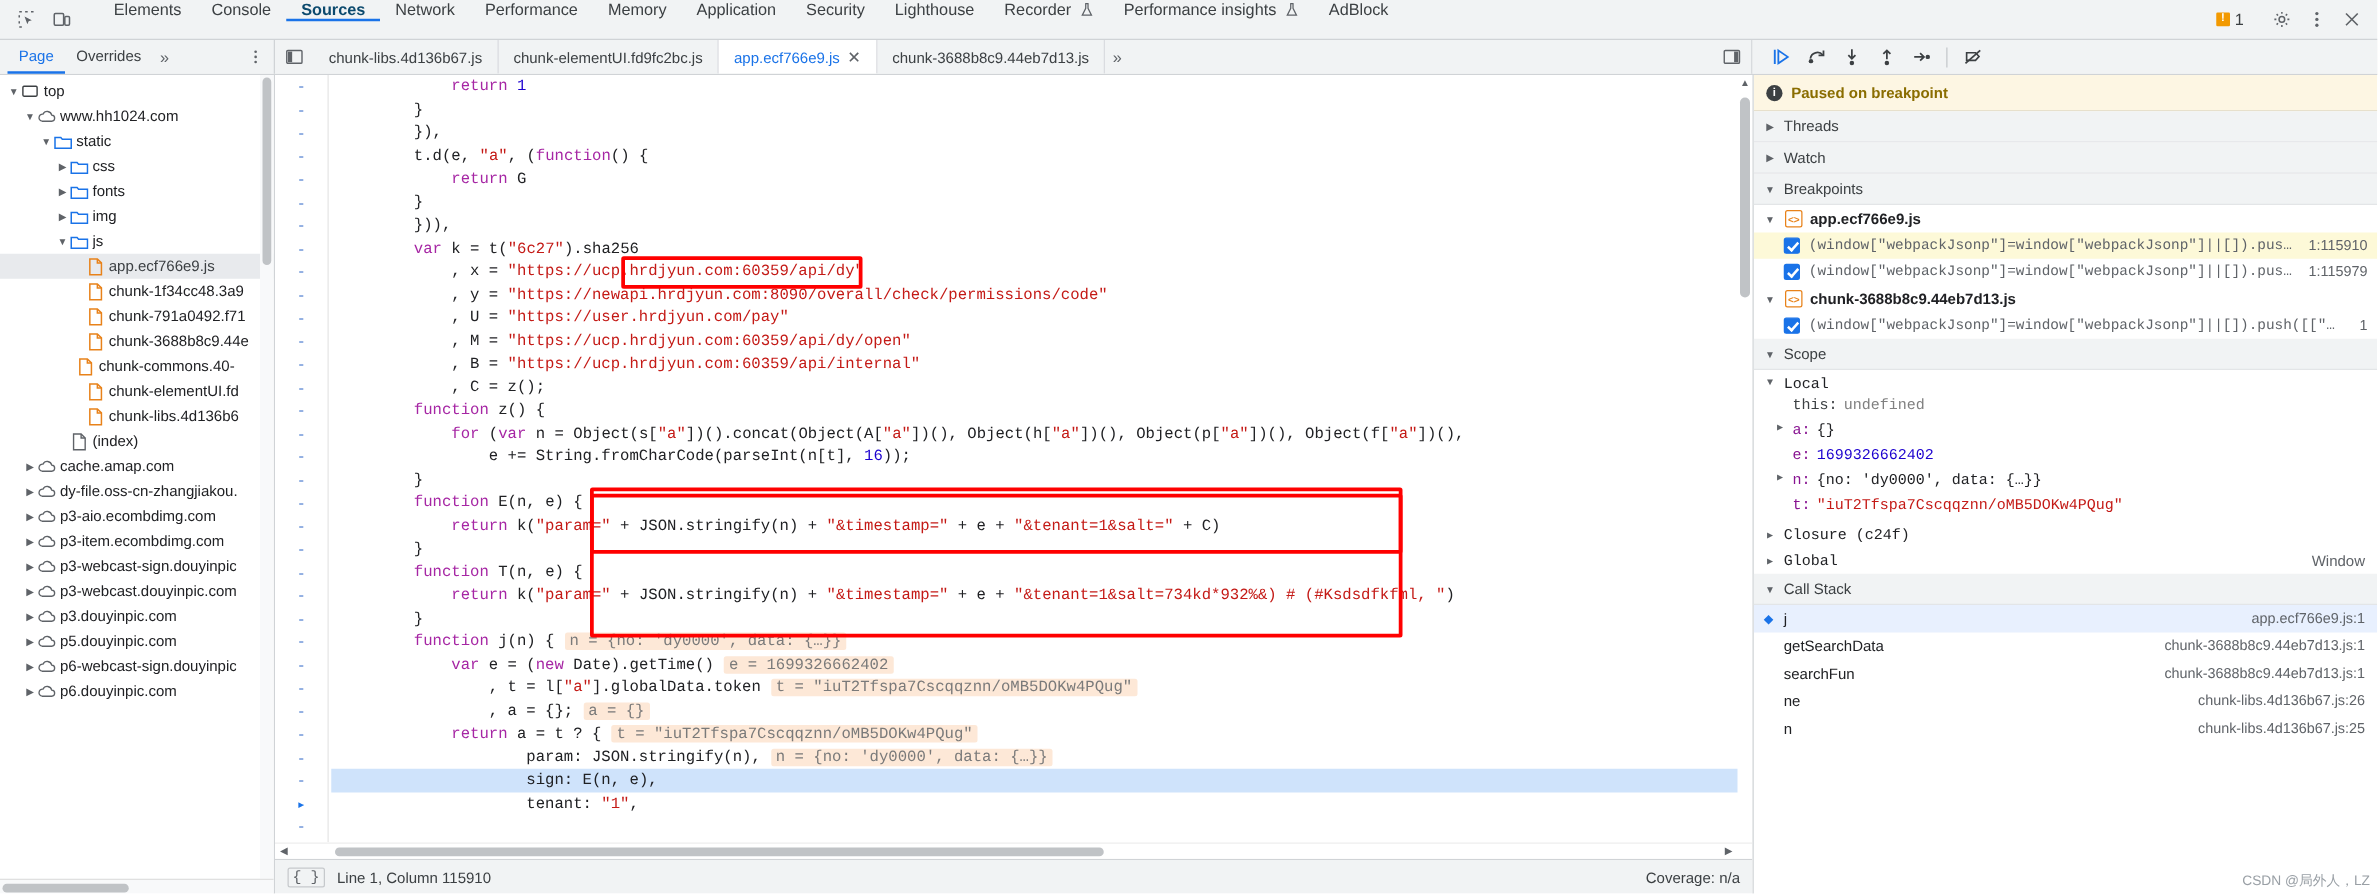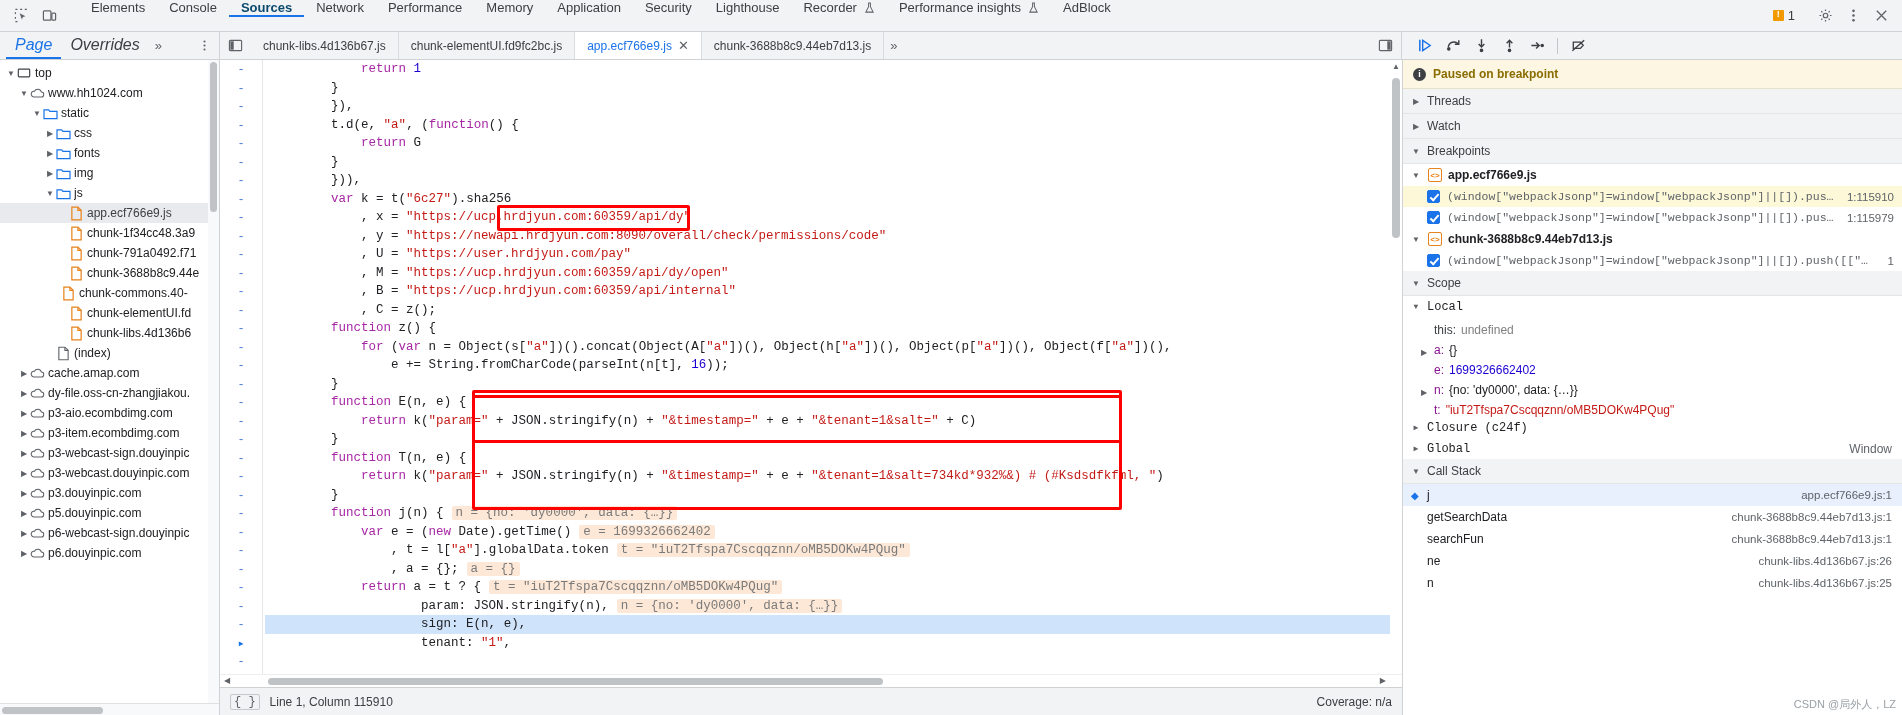--- a/index.html
+++ b/index.html
@@ -43,21 +43,21 @@
     content:"!"; position:absolute; left:0; right:0; top:-2px; text-align:center;
     color:#fff; font-size:9px; font-weight:bold; line-height:13px;
   }
 
   
   .row2 { height: 28px; min-height:28px; display: flex; align-items: stretch; background: #f1f3f4; border-bottom: 1px solid #d0d3d6; }
   .row2-left {
     width: 220px; min-width:220px; display: flex; align-items: center;
     border-right: 1px solid #d0d3d6; padding-left: 6px; background:#f1f3f4;
   }
-  .nav-tab { font-size: 16px; color: #3c4043; padding: 0 9px; height:100%; display:flex; align-items:center; cursor:pointer; border-bottom:2px solid transparent;font-style:italic; }
+  .nav-tab { font-size: 12px; color: #3c4043; padding: 0 9px; height:100%; display:flex; align-items:center; cursor:pointer; border-bottom:2px solid transparent; }
   .nav-tab.active { color:#1a73e8; border-bottom-color:#1a73e8; }
   .nav-more { font-size: 13px; color:#5f6368; padding: 0 6px; cursor:pointer; }
   .kebab { margin-left:auto; padding: 0 8px; cursor:pointer; color:#5f6368; font-size:14px; line-height:1; letter-spacing:0; }
   .row2-mid { flex:1; display:flex; align-items:stretch; overflow:hidden; background:#f1f3f4; border-right:1px solid #d0d3d6; }
   .ftab {
     display:flex; align-items:center; gap:6px; padding: 0 12px;
     font-size:12px; color:#3c4043; white-space:nowrap; cursor:pointer;
     border-right: 1px solid #dadce0;
   }
   .ftab.active { background:#fff; color:#1a73e8; }
@@ -120,21 +120,21 @@
   .cb-row { display:flex; align-items:center; gap:7px; height:21px; padding-left:9px; cursor:pointer; }
   .cb { width:13px; height:13px; border:1px solid #9aa0a6; border-radius:2px; background:#fff; position:relative; }
   .cb.on { background:#1a73e8; border-color:#1a73e8; }
   .cb.on::after { content:""; position:absolute; left:4px; top:1px; width:3px; height:7px; border:solid #fff; border-width:0 2px 2px 0; transform:rotate(42deg); }
   .bp-file { display:flex; align-items:center; gap:6px; height:22px; padding-left:7px; font-weight:bold; color:#202124; cursor:pointer; }
   .bp-file .fico { width:14px; height:14px; border:1px solid #e8821a; border-radius:2px; color:#e8821a; font-size:8px; display:flex; align-items:center; justify-content:center; }
   .bp-item { display:flex; align-items:center; gap:7px; height:21px; padding-left:24px; font-family:"Liberation Mono", monospace; font-size:11.5px; color:#5f6368; cursor:pointer; }
   .bp-item.hl { background:#fdf9d8; }
   .bp-item .bptext { overflow:hidden; white-space:nowrap; text-overflow:ellipsis; flex:1; }
   .bp-item .bpline { color:#5f6368; font-family:"Liberation Sans",sans-serif; font-size:11.5px; padding-right:8px; }
-  .scope-row { display:flex; align-items:flex-end; gap:5px; height:20px; padding-left:10px; font-family:Liberation Sans, sans-serif; font-size:12px; white-space:nowrap; cursor:pointer; }
+  .scope-row { display:flex; align-items:flex-start; gap:5px; height:20px; padding-left:10px; font-family:Liberation Mono, monospace; font-size:12px; white-space:nowrap; cursor:pointer; }
   .scope-row .tri { width:10px; font-size:8px; color:#5f6368; }
   .scope-row .tri.empty { visibility:hidden; }
   .sname { color:#881391; }
   .sval-undef { color:#808080; }
   .sval-num { color:#1c00cf; }
   .sval-str { color:#c41a16; }
   .sval-obj { color:#202124; }
   .scope-group { display:flex; align-items:center; gap:6px; height:21px; padding-left:8px; font-family:"Liberation Mono", monospace; font-size:12px; cursor:pointer; }
   .scope-group .tri { font-size:8px; color:#5f6368; }
   .scope-group .right { margin-left:auto; padding-right:10px; color:#5f6368; font-family:"Liberation Sans",sans-serif; }

